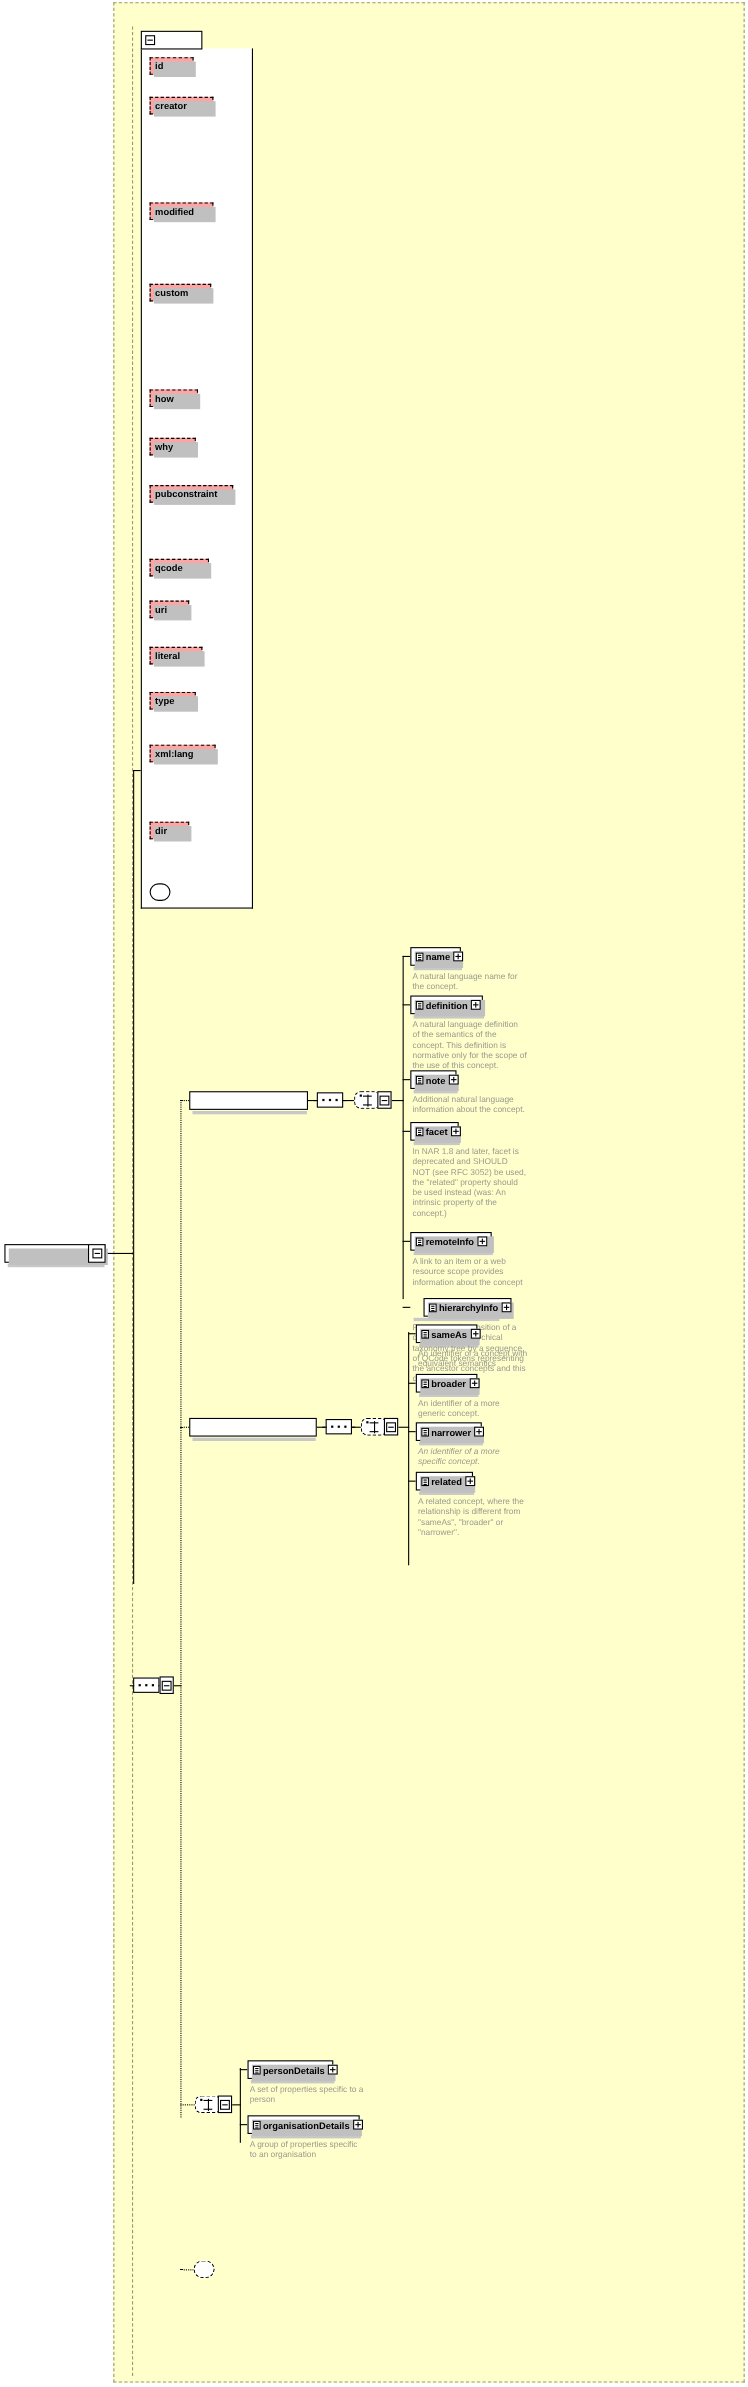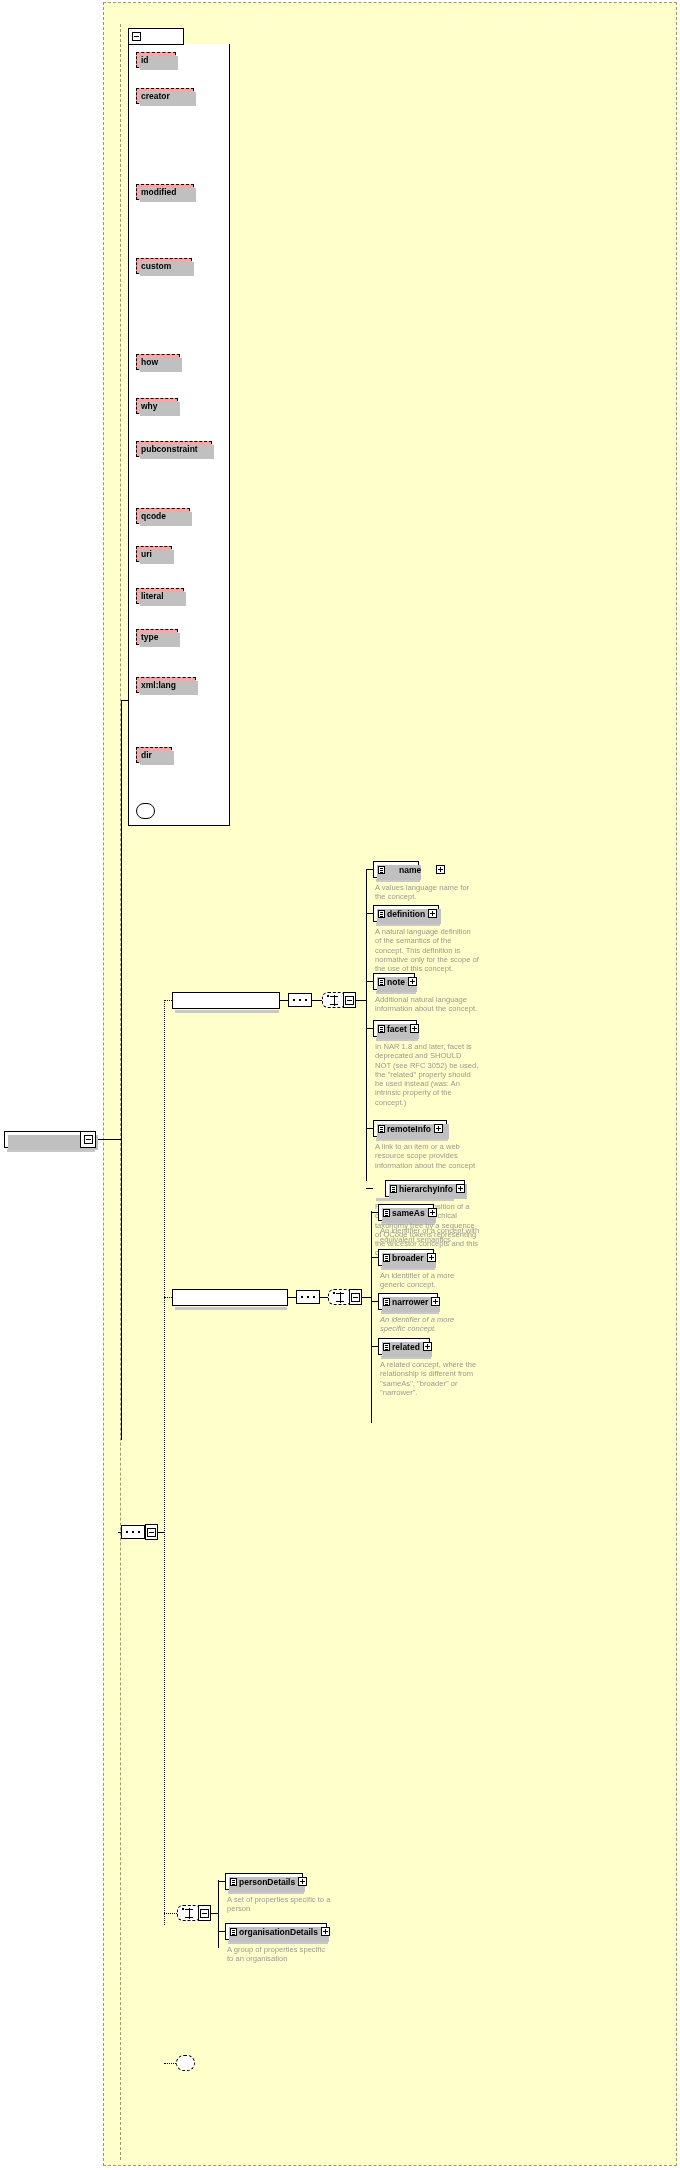--- a/index.html
+++ b/index.html
@@ -282,27 +282,27 @@
       <span class="dl"></span>
   </div>
   <div class="occurs" style="left:325px; top:1009px;"></div>
   <div class="hline" style="left:346px; top:1000px; width:9px;"></div>
   <div class="box" style="left:343px; top:992px; width:13px; height:16px; padding:0; justify-content:center;">
     <span class="expander"></span>
   </div>
   <div class="vline" style="left:366px; top:869px; height:312px;"></div>
   <div class="hline" style="left:356px; top:1000px; width:11px;"></div>
   <div id="cdg-slot">
-      <div class="box shadow" style="left: 373px; top: 861px; width: 46px; height: 17px; gap: 12px;">
+      <div class="box shadow" style="left: 373px; top: 861px; width: 46px; height: 17px;">
         <span class="docicon"></span>
         <span style="flex: 1 1 auto;">name</span>
         <span class="expander plus" style="margin-left: 3px;"></span>
       </div>
       <div class="underbar" style="left: 376px; top: 879px; width: 44px;"></div>
-      <div class="desc" style="left: 375px; top: 883px; width: 104px;">A values language name for the concept.</div>
+      <div class="desc" style="left: 375px; top: 883px; width: 104px;">A natural language name for the concept.</div>
       <div class="hline" style="left: 366px; top: 869px; width: 7px;"></div>
       <div class="box shadow" style="left: 373px; top: 905px; width: 66px; height: 17px;">
         <span class="docicon"></span>
         <span style="flex: 1 1 auto;">definition</span>
         <span class="expander plus" style="margin-left: 3px;"></span>
       </div>
       <div class="underbar" style="left: 376px; top: 923px; width: 64px;"></div>
       <div class="desc" style="left: 375px; top: 927px; width: 104px;">A natural language definition of the semantics of the concept. This definition is normative only for the scope of the use of this concept.</div>
       <div class="hline" style="left: 366px; top: 913px; width: 7px;"></div>
       <div class="box shadow" style="left: 373px; top: 973px; width: 42px; height: 17px;">

